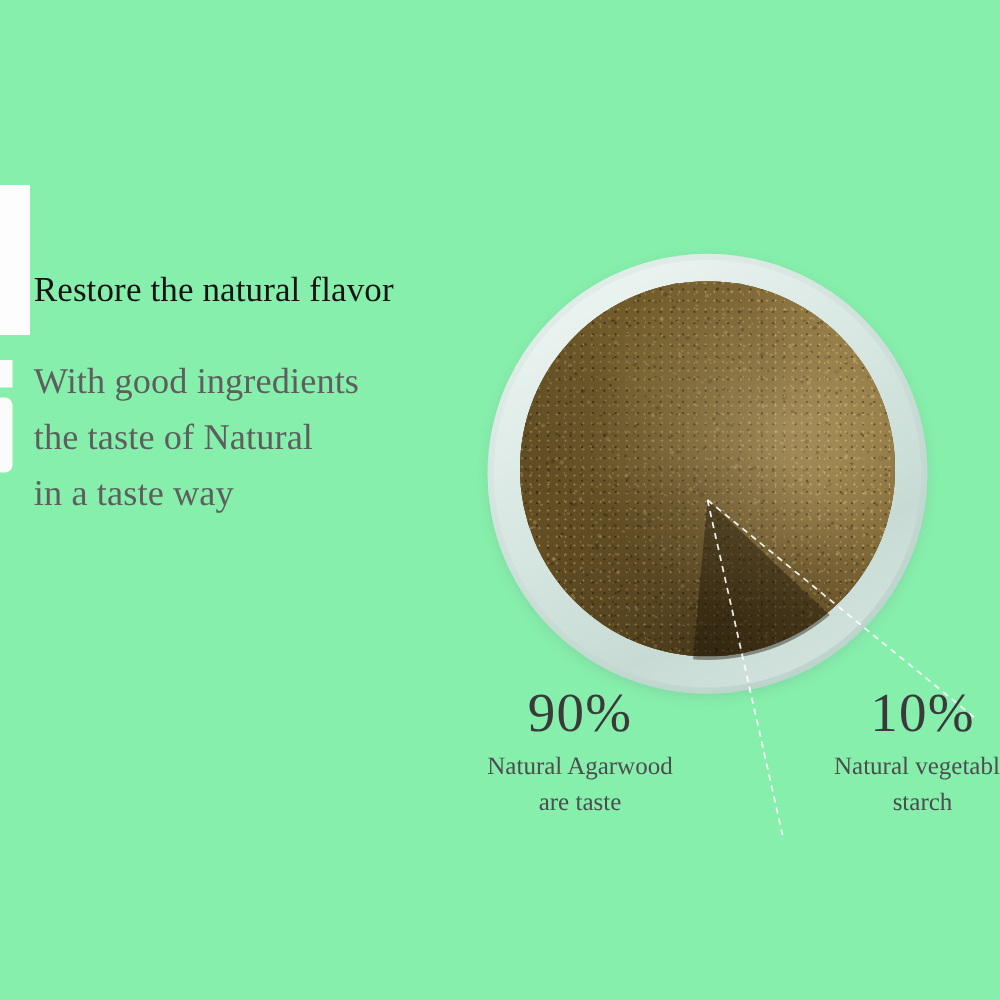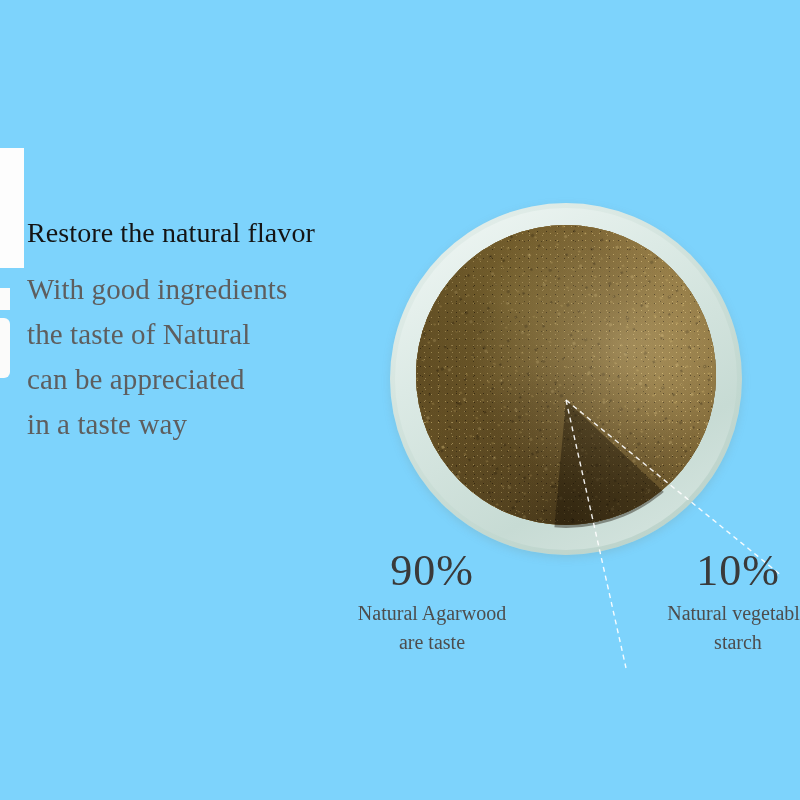--- a/index.html
+++ b/index.html
@@ -49,21 +49,21 @@
     width: 400px;
   }
   .headline {
     font-size: 28px;
     line-height: 36px;
     color: #141414;
     letter-spacing: 0.1px;
     white-space: nowrap;
   }
   .subcopy {
-    margin-top: 16px;
+    margin-top: 32px;
     font-size: 29px;
     line-height: 45px;
     color: #5e5e5e;
     letter-spacing: 0.1px;
   }
   .subcopy .line { display: block; white-space: nowrap; }
 
   
   .bowl-wrap {
     position: absolute;
@@ -173,38 +173,37 @@
     letter-spacing: 1px;
     white-space: nowrap;
   }
   .stat .desc {
     font-size: 20px;
     line-height: 29px;
     color: #4d4d4d;
     margin-top: 2px;
   }
   .stat .desc .line { display: block; white-space: nowrap; }
-  #stat-left  { left: 292px; top: 545px; width: 280px; }
+  #stat-left  { left: 324px; top: 545px; width: 280px; }
   #stat-right { left: 608px; top: 545px; width: 260px; }
 </style>
 </head>
 <body>
 
-<div id="stage" style="background: #7dd3fc;">
+<div id="stage" style="background: #86efac;">
 
   <div class="left-artifact"></div>
   <div class="left-artifact b2"></div>
   <div class="left-artifact b3"></div>
 
   <div class="copy">
     <div class="headline">Restore the natural flavor</div>
     <div class="subcopy">
       <span class="line">With good ingredients</span>
       <span class="line">the taste of Natural</span>
-      <span class="line">can be appreciated</span>
       <span class="line">in a taste way</span>
     </div>
   </div>
 
   <div class="bowl-wrap">
     <div class="bowl-rim"></div>
     <div class="bowl-inner">
       <div class="powder"></div>
       <div class="grain"></div>
       <div class="grain g2"></div>

